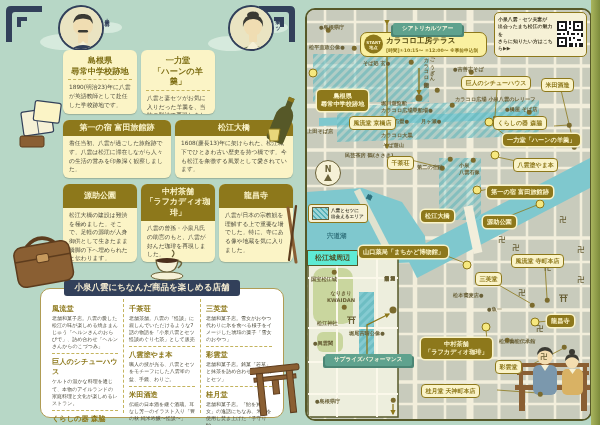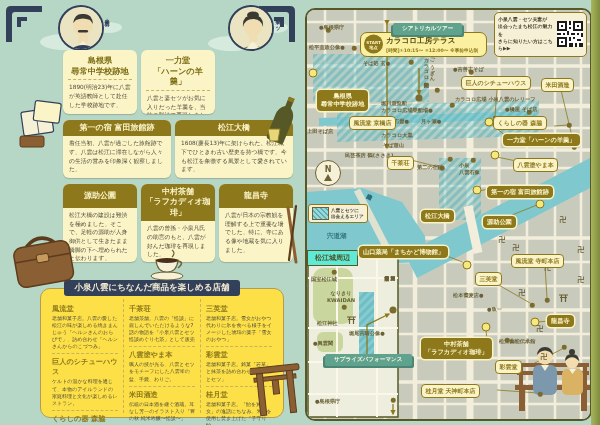--- a/index.html
+++ b/index.html
@@ -19,21 +19,21 @@
   
   .spot-card{position:absolute;background:#fbf4c6;border-radius:6px;overflow:hidden;
         box-shadow:0 1px 1px rgba(60,60,30,.25);}
   .card-head{background:#8d781b;color:#faf3c8;font-weight:bold;font-size:8px;text-align:center;
         padding:3px 2px;line-height:1.3;white-space:pre-line;}
   .card-head.plain{background:none;color:#7c6c12;font-size:8.2px;border-bottom:1px dashed #c4b45e;
         margin:0 5px;padding:5px 0 3px;}
   .card-head.tall{min-height:18px;display:flex;align-items:center;justify-content:center;}
   .card-body{font-size:5.8px;color:#4c4a3c;padding:3px 6px;line-height:1.5;}
   
-  .store-box{position:absolute;left:40px;top:288px;width:244px;height:130px;background:#fde047;
+  .store-box{position:absolute;left:40px;top:288px;width:244px;height:130px;background:#ffffff;
         border:1.5px solid #b09c55;border-radius:10px;box-sizing:border-box;display:flex;
         padding:10px 6px 4px;}
   .store-pill-title{position:absolute;left:64px;top:280px;width:176px;height:16px;background:#32405a;
         border-radius:3px;color:#f3ead0;font-size:8.5px;font-weight:bold;display:flex;
         align-items:center;justify-content:center;z-index:5;}
   .store-col{flex:1;padding:2px 5px;}
   .store-col + .store-col{border-left:1px dashed #c4b45e;}
   .store-entry{padding:3px 0;border-bottom:1px dashed #c4b45e;}
   .store-entry:last-child{border-bottom:none;}
   .store-name{font-size:7.2px;font-weight:bold;color:#8d781b;margin-bottom:1px;}

